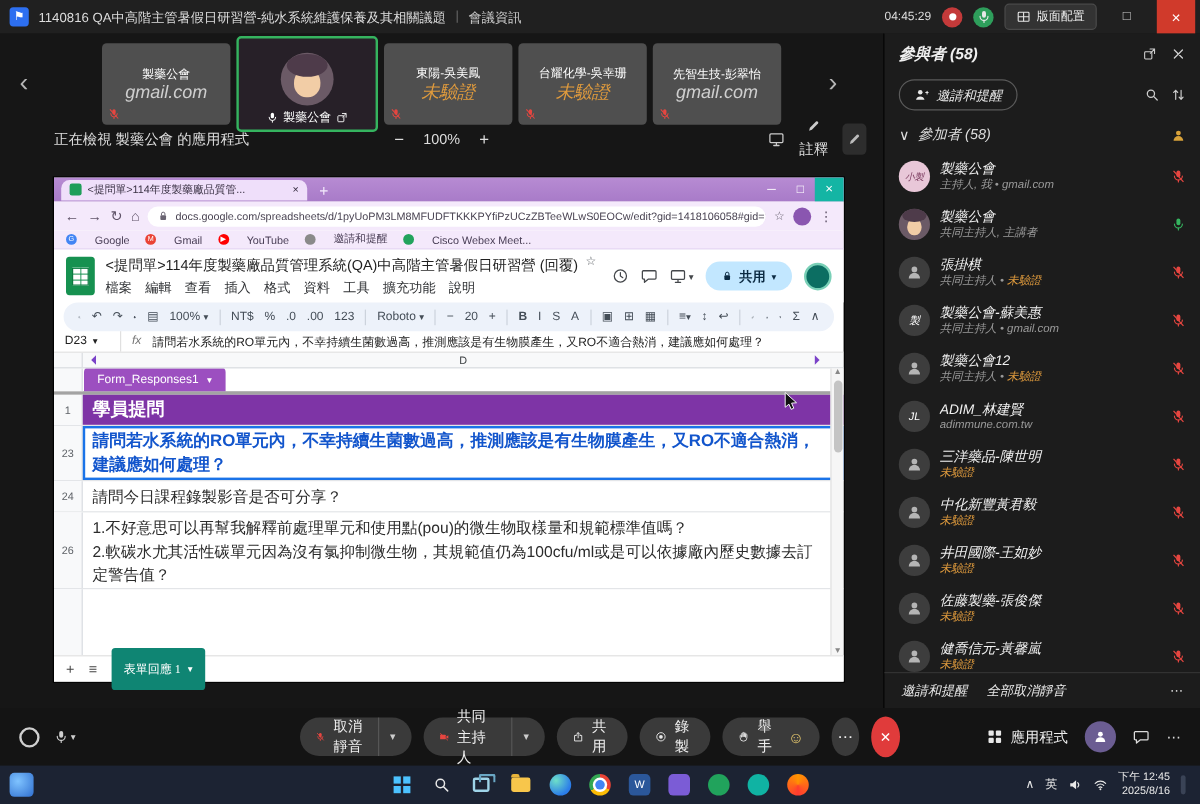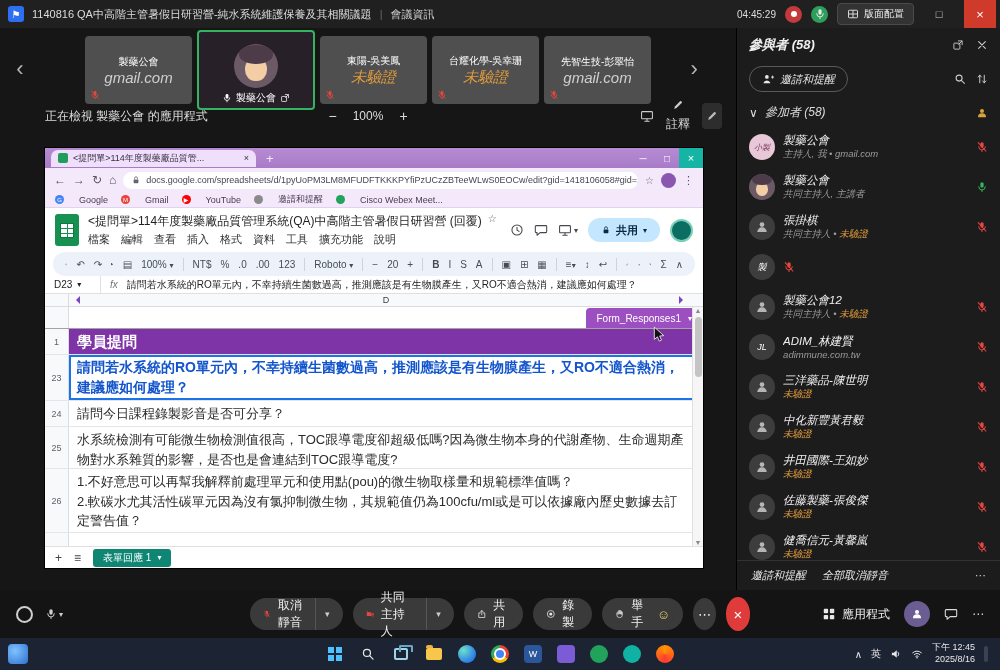--- a/index.html
+++ b/index.html
@@ -110,36 +110,36 @@
   .ftext { flex:1; white-space:nowrap; overflow:hidden; }
 
   
   .sheetbody { flex:1; position:relative; display:flex; flex-direction:column; overflow:hidden; }
   .colrow { height:13px; display:flex; background:#f8f9fa; border-bottom:1px solid #d9dce0; font-size:9px; color:#3c4043; position:relative; flex:none; }
   .corner { width:24px; border-right:1px solid #d9dce0; flex:none; }
   .colD { flex:1; text-align:center; line-height:13px; }
   .tri { position:absolute; width:0; height:0; border:4px solid transparent; top:2px; }
   .tri-l { left:27px; border-right-color:#7a42c8; }
   .tri-r { right:16px; border-left-color:#7a42c8; }
-  .formtabrow { height:22px; background:#fff; border-bottom:1px solid #a3a3a3; display:flex; align-items:flex-end; flex:none;justify-content:space-between; }
+  .formtabrow { height:22px; background:#fff; border-bottom:3px solid #a3a3a3; display:flex; align-items:flex-end; flex:none; }
   .ftr-gut { width:24px; height:100%; background:#f8f9fa; border-right:1px solid #d9dce0; flex:none; }
   .formtab { margin-left:1px; height:20px; background:#9c4fc0; color:#fff; font-size:10px; display:flex; align-items:center; gap:7px; padding:0 11px; border-radius:4px 4px 0 0; }
   .grow { display:flex; border-bottom:1px solid #e3e5e8; flex:none; }
   .gnum { width:24px; background:#f8f9fa; border-right:1px solid #d9dce0; font-size:9px; color:#5f6368; display:flex; align-items:center; justify-content:center; flex:none; }
   .gcell { flex:1; padding:3px 14px 3px 8px; font-size:13px; color:#2b2b2b; line-height:1.5; overflow:hidden; }
   .hdrcell { background:#7e34a6; color:#fff !important; font-weight:bold; font-size:15px; line-height:1.3; }
   .h-hdr { height:26px; } .h-23 { height:46px; } .h-24 { height:26px; } .h-25 { height:42px; } .h-26 { height:64px; }
   .h-fill { flex:1; border-bottom:none; }
   .sel .gcell { outline:2px solid #1a73e8; outline-offset:-2px; color:#1255cc; font-weight:bold; font-size:14px; line-height:1.4; }
   .pre { white-space:pre-line; }
   .vscroll { position:absolute; right:0; top:13px; bottom:0; width:11px; background:#f6f6f6; border-left:1px solid #e0e0e0; display:flex; flex-direction:column; align-items:center; font-size:7px; color:#888; }
   .vthumb { width:7px; height:60px; border-radius:4px; background:#c4c4c4; margin-top:3px; }
   .vs-b { margin-top:auto; }
   .sheet-foot { height:22px; background:#fff; border-top:1px solid #e0e0e0; display:flex; align-items:center; gap:12px; padding:0 10px; font-size:12px; color:#444; flex:none; }
-  .stab { background:#0f8573; color:#fff; font-size:10px; height:18px; display:flex; align-items:center; gap:6px; padding:0 10px; border-radius:3px; }
+  .stab { background:#0f8573; color:#fff; font-size:10px; height:35px; display:flex; align-items:center; gap:6px; padding:0 10px; border-radius:3px;font-family:Liberation Serif, serif; }
 
   .cursor { position:absolute; left:608px; top:178px; z-index:60; width:14px; height:18px; }
 
   
   .sidebar { width:276px; background:#1c1c1c; border-left:1px solid #000; display:flex; flex-direction:column;font-style:italic; }
   .sb-head { height:34px; display:flex; align-items:center; gap:12px; padding:0 12px; flex:none; }
   .sb-title { font-size:13px; font-weight:bold; color:#f0f0f0; margin-right:auto; }
   .sb-hic { color:#cfcfcf; }
   .sb-actions { display:flex; align-items:center; gap:10px; padding:4px 12px 8px; flex:none; }
   .invite { border:1px solid #5a5a5a; border-radius:14px; height:26px; display:flex; align-items:center; gap:6px; padding:0 12px; font-size:11px; color:#e8e8e8; margin-right:auto; }
@@ -632,24 +632,20 @@
             <div class="gcell hdrcell">學員提問</div>
           </div>
           <div class="grow h-23 sel">
             <div class="gnum">23</div>
             <div class="gcell">請問若水系統的RO單元內，不幸持續生菌數過高，推測應該是有生物膜產生，又RO不適合熱消，建議應如何處理？</div>
           </div>
           <div class="grow h-24">
             <div class="gnum">24</div>
             <div class="gcell">請問今日課程錄製影音是否可分享？</div>
           </div>
-          <div class="grow h-25">
-            <div class="gnum">25</div>
-            <div class="gcell">水系統檢測有可能微生物檢測值很高，TOC跟導電度卻超級低嗎?因為微生物本身的代謝產物、生命週期產物對水系雜質的影響，是否也是會連結到TOC跟導電度?</div>
-          </div>
           <div class="grow h-26">
             <div class="gnum">26</div>
             <div class="gcell pre">1.不好意思可以再幫我解釋前處理單元和使用點(pou)的微生物取樣量和規範標準值嗎？
 2.軟碳水尤其活性碳單元因為沒有氯抑制微生物，其規範值仍為100cfu/ml或是可以依據廠內歷史數據去訂定警告值？</div>
           </div>
           <div class="grow h-fill">
             <div class="gnum"></div>
             <div class="gcell"></div>
           </div>
 
@@ -757,20 +753,24 @@
           </div>
           <span class="pmic">
               <svg class="i w12">
                 <use href="#i-mic-off"></use>
               </svg>
             </span>
         </div>
 
         <div class="prow">
           <span class="pav">製</span>
+          <div class="pinfo">
+            <div class="pname">製藥公會-蘇美惠</div>
+            <div class="psub"><span>共同主持人 • gmail.com</span></div>
+          </div>
           <span class="pmic">
               <svg class="i w12">
                 <use href="#i-mic-off"></use>
               </svg>
             </span>
         </div>
 
         <div class="prow">
           <span class="pav">
               <svg class="i">

